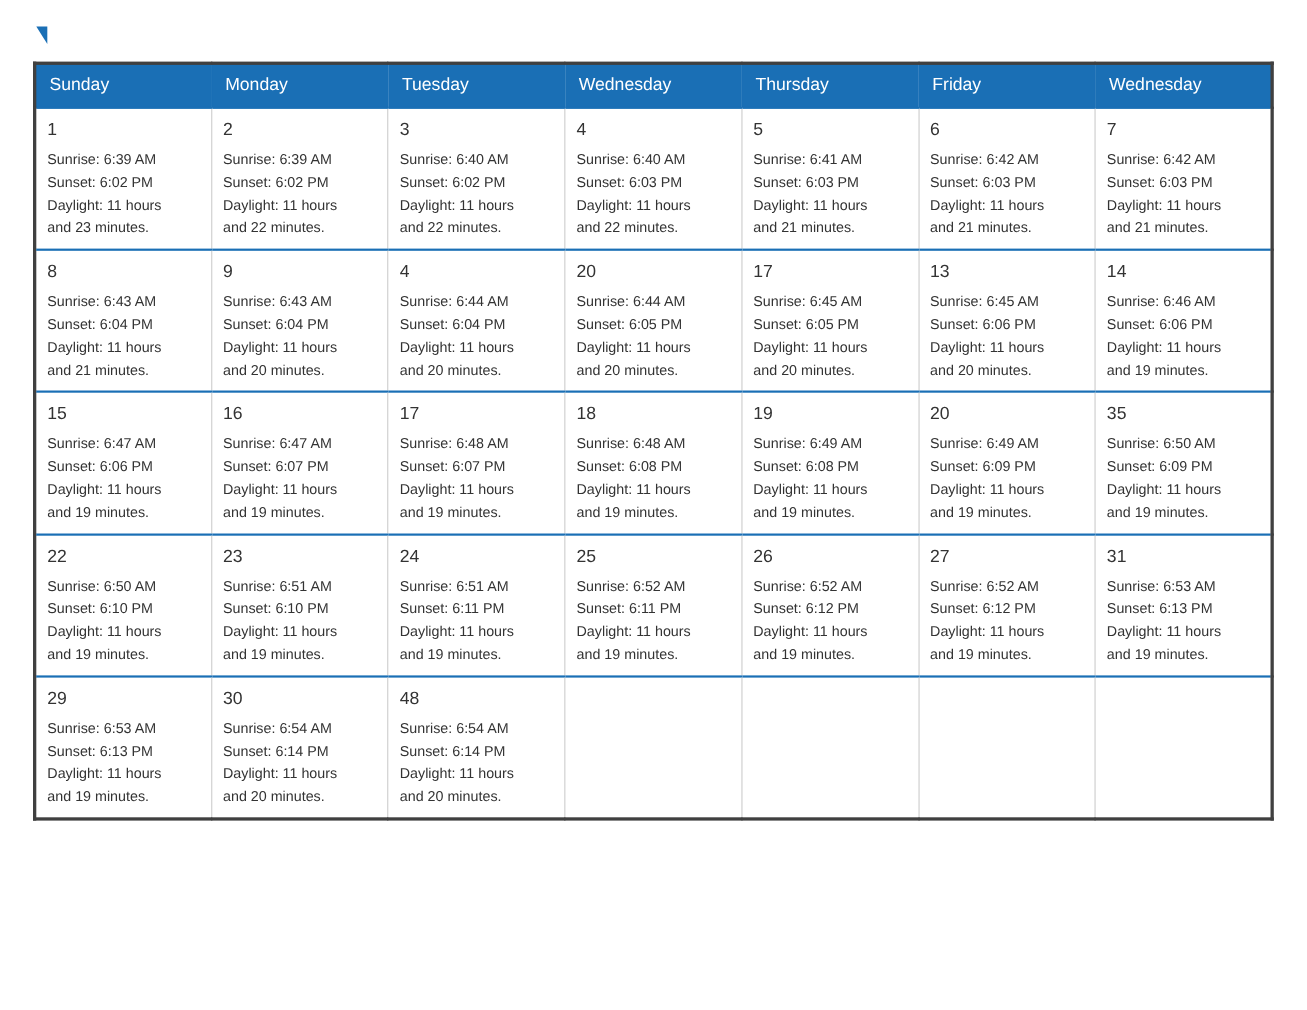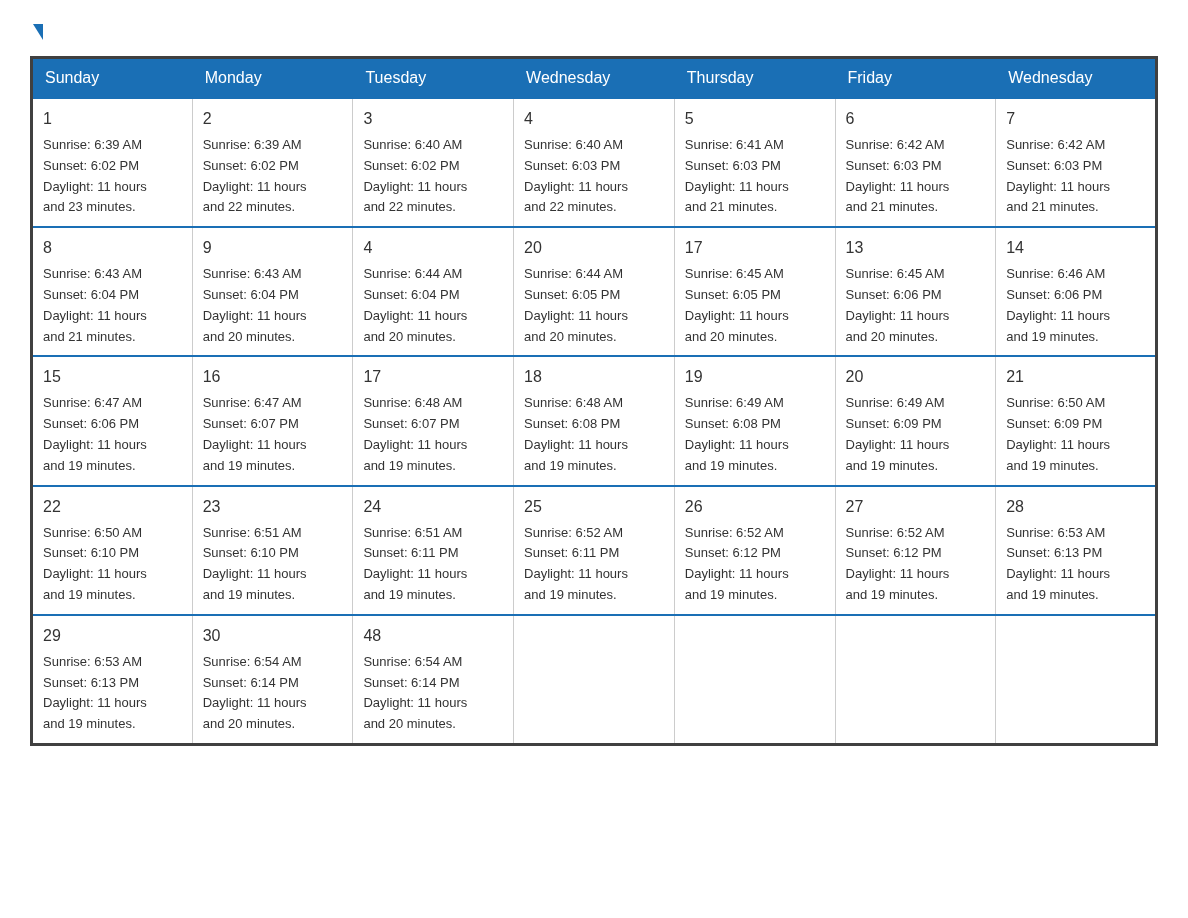--- a/index.html
+++ b/index.html
@@ -213,21 +213,21 @@
       </td>
         <td>
         <span class="day-number">19</span>
         <span class="day-info">Sunrise: 6:49 AM<br>Sunset: 6:08 PM<br>Daylight: 11 hours<br>and 19 minutes.</span>
       </td>
         <td>
         <span class="day-number">20</span>
         <span class="day-info">Sunrise: 6:49 AM<br>Sunset: 6:09 PM<br>Daylight: 11 hours<br>and 19 minutes.</span>
       </td>
         <td>
-        <span class="day-number">21</span>
+        <span class="day-number">35</span>
         <span class="day-info">Sunrise: 6:50 AM<br>Sunset: 6:09 PM<br>Daylight: 11 hours<br>and 19 minutes.</span>
       </td>
       </tr>
       <tr>
         <td>
         <span class="day-number">22</span>
         <span class="day-info">Sunrise: 6:50 AM<br>Sunset: 6:10 PM<br>Daylight: 11 hours<br>and 19 minutes.</span>
       </td>
         <td>
         <span class="day-number">23</span>
@@ -243,21 +243,21 @@
       </td>
         <td>
         <span class="day-number">26</span>
         <span class="day-info">Sunrise: 6:52 AM<br>Sunset: 6:12 PM<br>Daylight: 11 hours<br>and 19 minutes.</span>
       </td>
         <td>
         <span class="day-number">27</span>
         <span class="day-info">Sunrise: 6:52 AM<br>Sunset: 6:12 PM<br>Daylight: 11 hours<br>and 19 minutes.</span>
       </td>
         <td>
-        <span class="day-number">28</span>
+        <span class="day-number">31</span>
         <span class="day-info">Sunrise: 6:53 AM<br>Sunset: 6:13 PM<br>Daylight: 11 hours<br>and 19 minutes.</span>
       </td>
       </tr>
       <tr>
         <td>
         <span class="day-number">29</span>
         <span class="day-info">Sunrise: 6:53 AM<br>Sunset: 6:13 PM<br>Daylight: 11 hours<br>and 19 minutes.</span>
       </td>
         <td>
         <span class="day-number">30</span>

